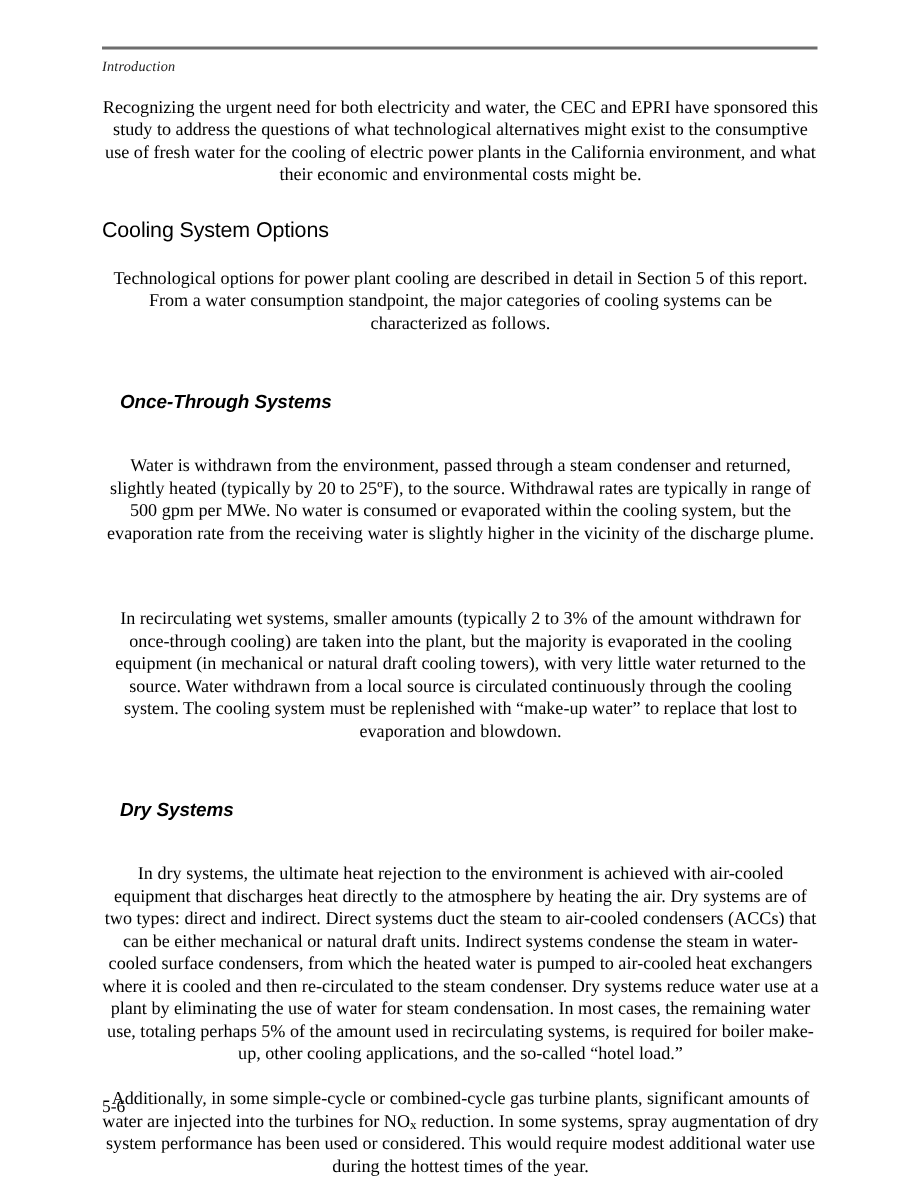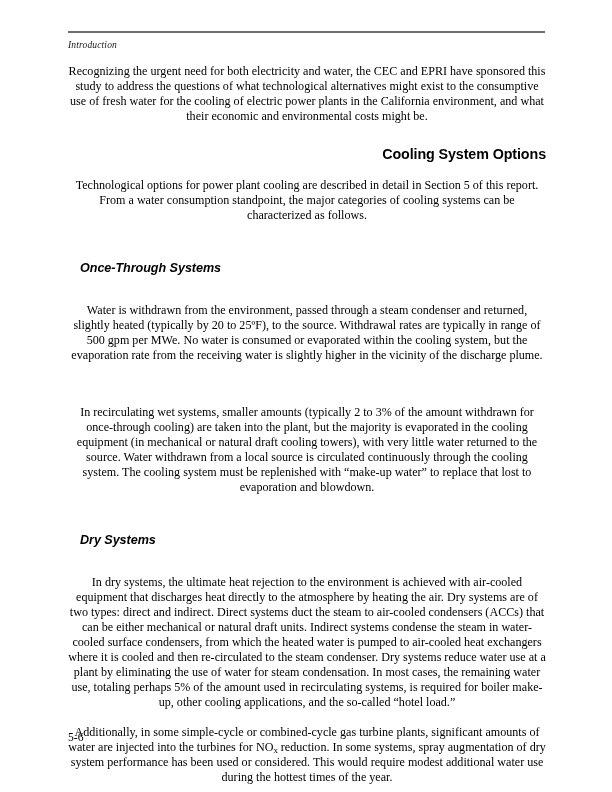--- a/index.html
+++ b/index.html
@@ -63,26 +63,25 @@
 
   .gap-para { height: 15px; }
   .gap-before-h1 { height: 22px; }
   .gap-after-h1 { height: 16px; }
   .gap-before-h2 { height: 26px; }
   .gap-after-h2 { height: 15px; }
 
   h1.sec {
     margin: 0;
     font-family: "Liberation Sans", "DejaVu Sans", sans-serif;
-    font-weight: bold;
+    font-weight: normal;
     font-size: 14.3px;
     line-height: 16px;
     letter-spacing: -0.1px;
     color: #000000;
-    text-align: right;
   }
 
   h2.subsec {
     margin: 12px;
     font-family: "Liberation Sans", "DejaVu Sans", sans-serif;
     font-weight: bold;
     font-style: italic;
     font-size: 12.6px;
     line-height: 15px;
     letter-spacing: -0.05px;

